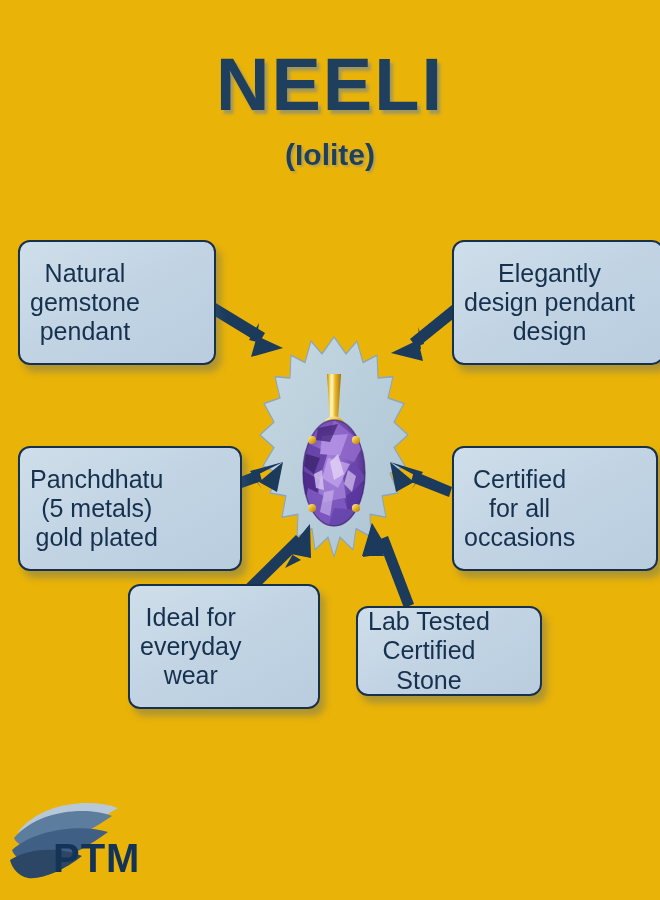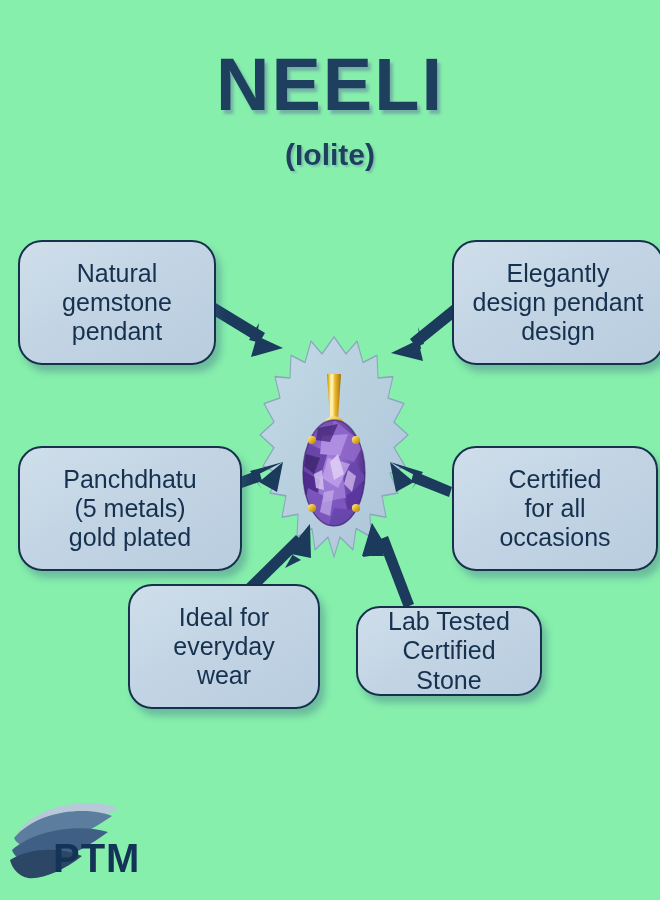--- a/index.html
+++ b/index.html
@@ -4,21 +4,21 @@
 <style>
   html, body {
     margin: 0;
     padding: 0;
     background: #ffffff;
   }
   #stage {
     position: relative;
     width: 660px;
     height: 900px;
-    background: #86efac;
+    background: #eab308;
     overflow: hidden;
     font-family: "Liberation Sans", sans-serif;
     -webkit-font-smoothing: antialiased;
   }
 
   
   #title-block {
     position: absolute;
     top: 48px;
     left: 0;
@@ -43,28 +43,28 @@
     line-height: 1;
     text-shadow: 2px 2px 2px rgba(110,140,170,0.45);
   }
 
   
   .callout {
     position: absolute;
     box-sizing: border-box;
     background: linear-gradient(150deg, #cfdeea 0%, #c2d4e4 48%, #b9cddf 100%);
     border: 2.5px solid #17304c;
-    border-radius: 24px;
+    border-radius: 12px;
     color: #16314e;
     font-size: 25px;
     line-height: 1.17;
     text-align: center;
     display: flex;
     align-items: center;
-    justify-content: center;
+    justify-content: flex-start;
     padding: 6px 10px;
     box-shadow: 5px 7px 7px rgba(60,95,130,0.35);
     z-index: 6;
   }
   .callout span { display: block; }
 
   #callout-natural    { left: 18px;  top: 240px; width: 198px; height: 125px; }
   #callout-elegant    { left: 452px; top: 240px; width: 212px; height: 125px; }
   #callout-panchdhatu { left: 18px;  top: 446px; width: 224px; height: 125px; }
   #callout-suitable   { left: 452px; top: 446px; width: 206px; height: 125px; }

